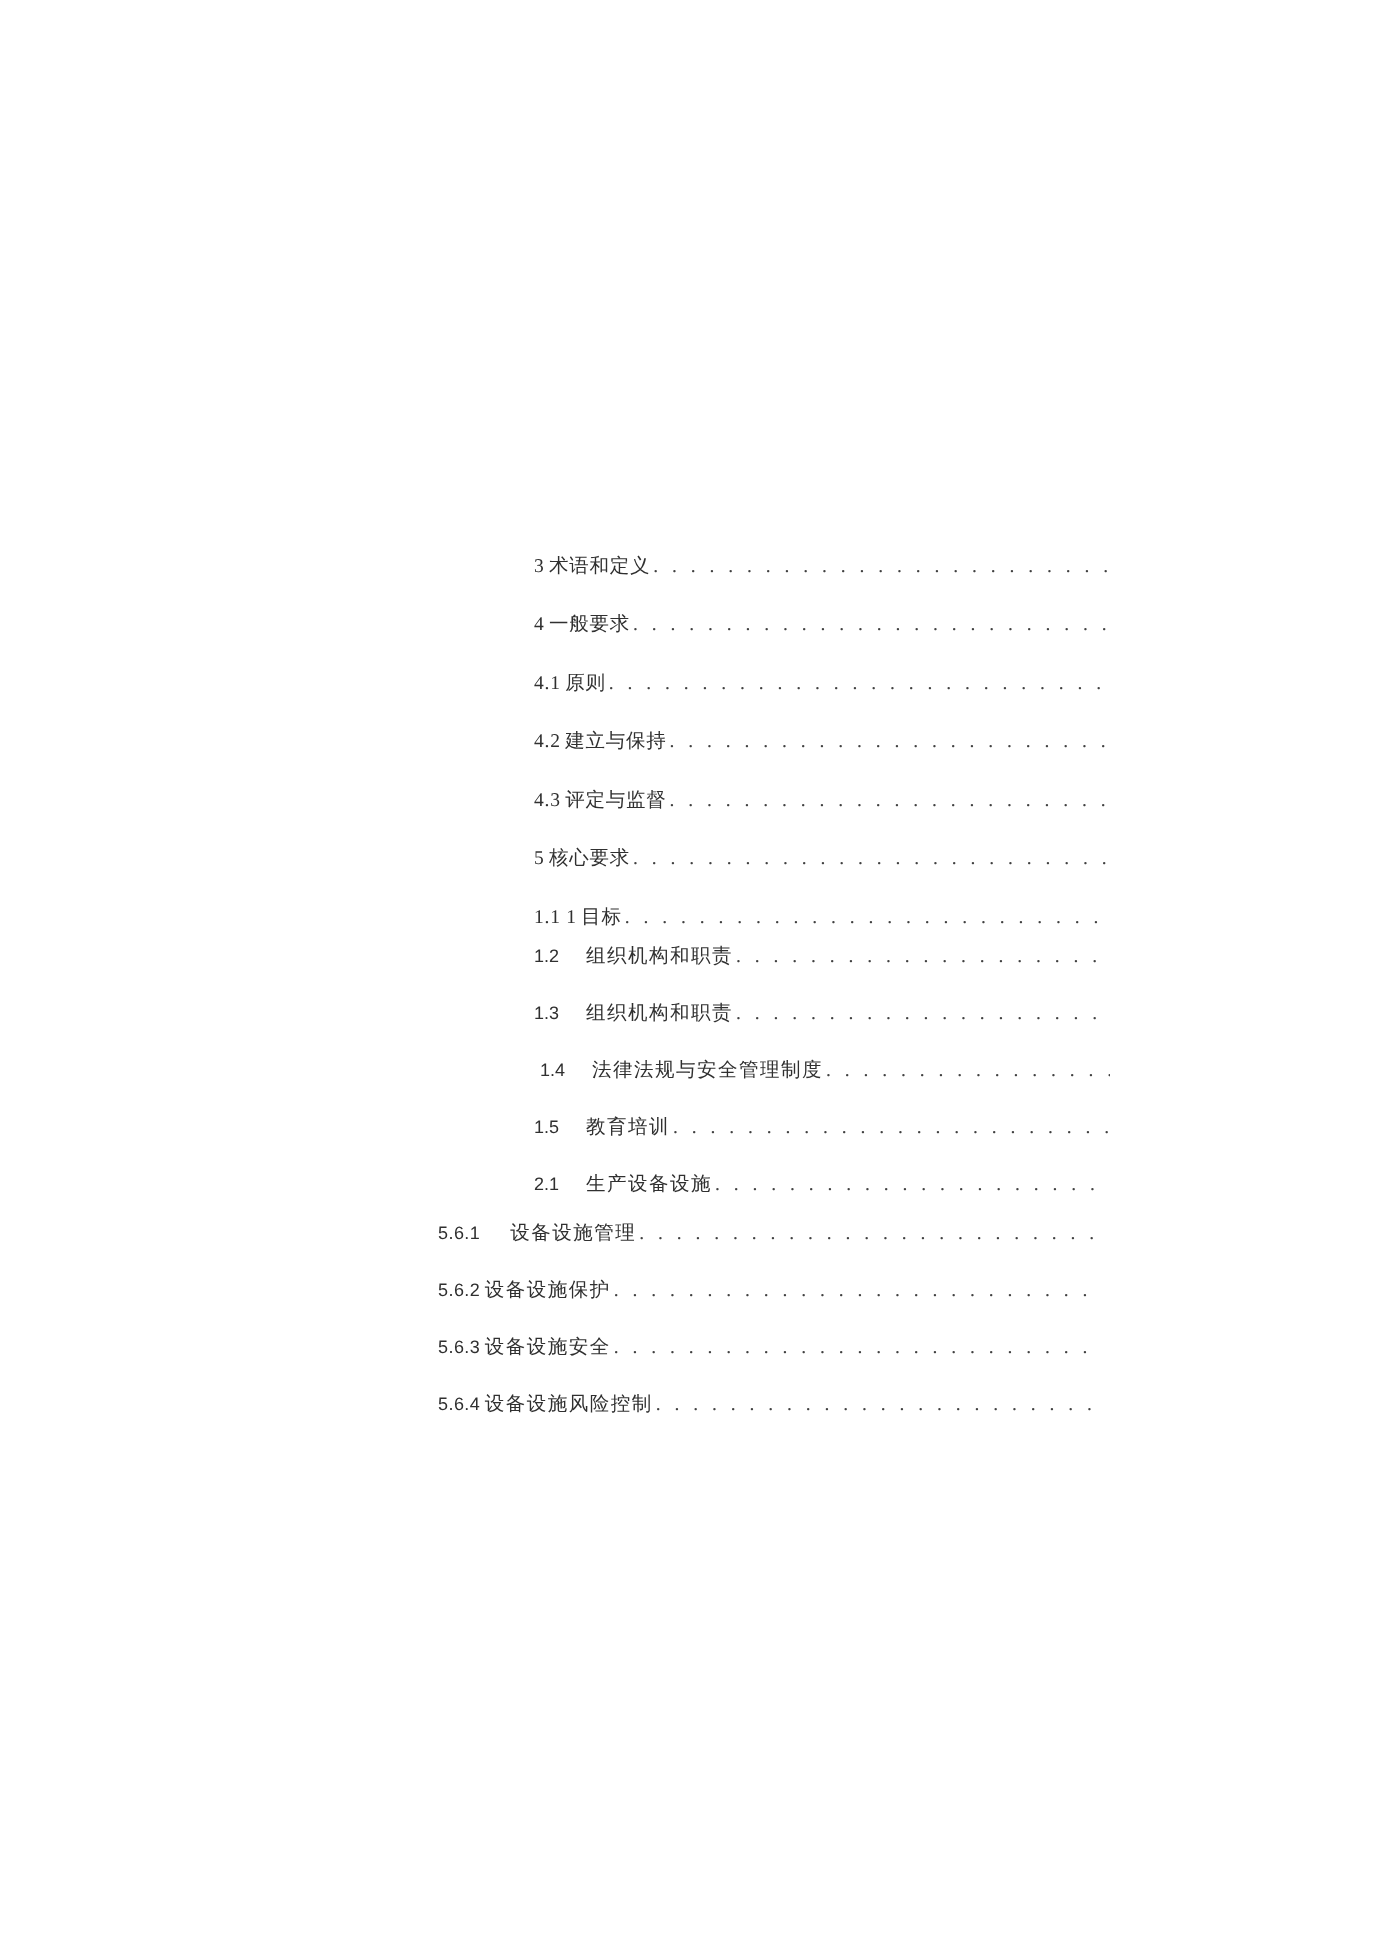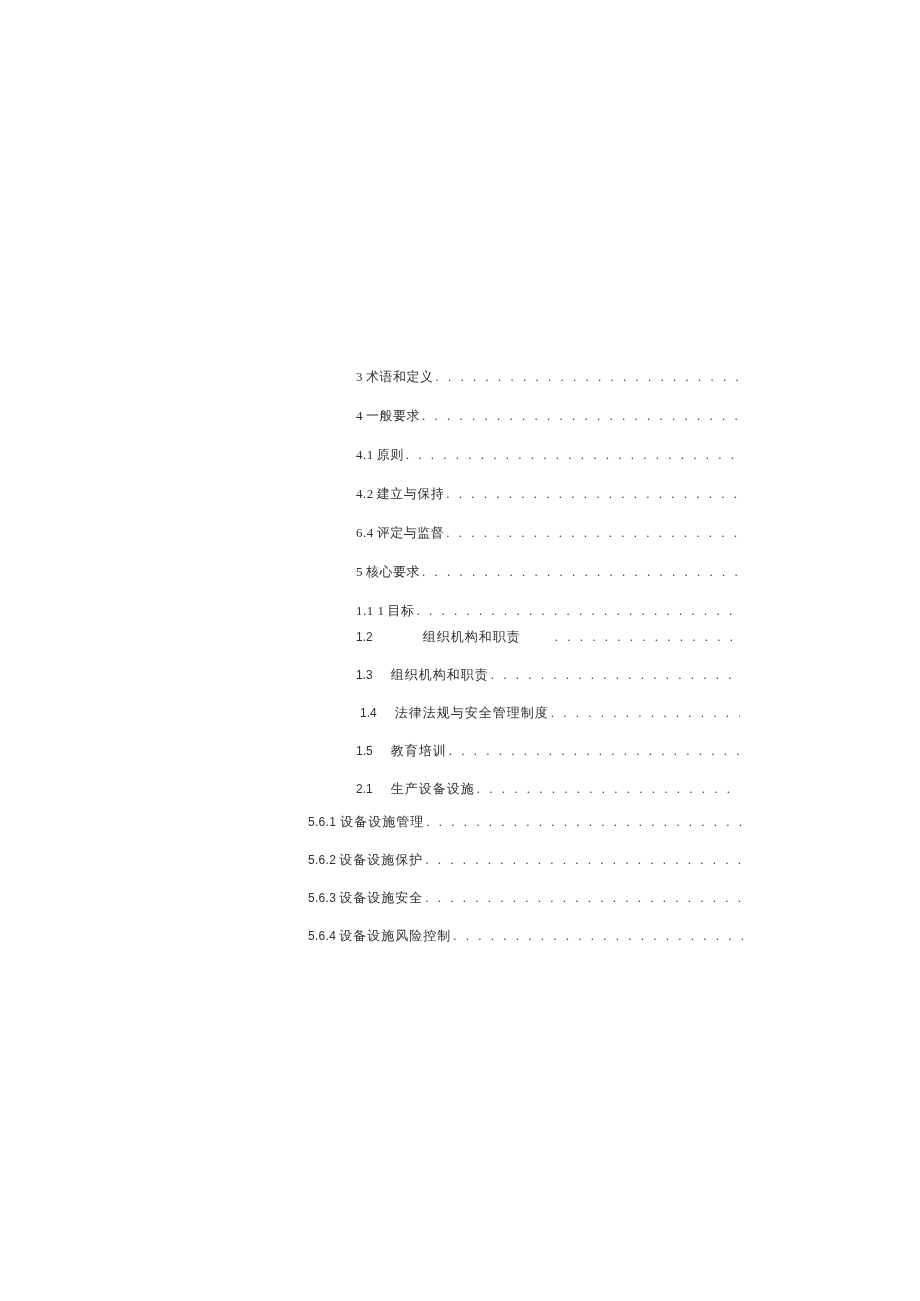--- a/index.html
+++ b/index.html
@@ -103,38 +103,38 @@
     <span class="num">4.1</span>
     <span class="title">原则</span>
     <span class="dots">. . . . . . . . . . . . . . . . . . . . . . . . . . . . . . . . . . . . . . . . . . . . . . . . . . . . . . . . . . . . . . . . . . . . . . . . . . . . . . . .</span>
   </div>
   <div class="toc-line indent-2">
     <span class="num">4.2</span>
     <span class="title">建立与保持</span>
     <span class="dots">. . . . . . . . . . . . . . . . . . . . . . . . . . . . . . . . . . . . . . . . . . . . . . . . . . . . . . . . . . . . . . . . . . . . . . . . . . . . . . . .</span>
   </div>
   <div class="toc-line indent-2">
-    <span class="num">6.4</span>
+    <span class="num">4.3</span>
     <span class="title">评定与监督</span>
     <span class="dots">. . . . . . . . . . . . . . . . . . . . . . . . . . . . . . . . . . . . . . . . . . . . . . . . . . . . . . . . . . . . . . . . . . . . . . . . . . . . . . . .</span>
   </div>
   <div class="toc-line indent-1">
     <span class="num">5</span>
     <span class="title">核心要求</span>
     <span class="dots">. . . . . . . . . . . . . . . . . . . . . . . . . . . . . . . . . . . . . . . . . . . . . . . . . . . . . . . . . . . . . . . . . . . . . . . . . . . . . . . .</span>
   </div>
   <div class="toc-line indent-1-1">
     <span class="num">1.1 1</span>
     <span class="title">目标</span>
     <span class="dots">. . . . . . . . . . . . . . . . . . . . . . . . . . . . . . . . . . . . . . . . . . . . . . . . . . . . . . . . . . . . . . . . . . . . . . . . . . . . . . . .</span>
   </div>
 </div>
 
 <div class="content-sub" style="top:628px; left:300px;">
-  <div class="sub-line" style="padding-left:56px;gap:32px;">
+  <div class="sub-line" style="padding-left:56px;">
     <span class="mid-num" style="margin-left:0;">1.2</span>
     <span class="title">组织机构和职责</span>
     <span class="dots">. . . . . . . . . . . . . . . . . . . . . . . . . . . . . . . . . . . . . . . . . . . . . . . . . . . . . . . . . . . . . . . . . . . . . . . . . . . . . . . .</span>
   </div>
   <div class="sub-line" style="padding-left:56px;">
     <span class="mid-num" style="margin-left:0;">1.3</span>
     <span class="title">组织机构和职责</span>
     <span class="dots">. . . . . . . . . . . . . . . . . . . . . . . . . . . . . . . . . . . . . . . . . . . . . . . . . . . . . . . . . . . . . . . . . . . . . . . . . . . . . . . .</span>
   </div>
   <div class="sub-line" style="padding-left:56px;">
@@ -147,24 +147,24 @@
     <span class="title">教育培训</span>
     <span class="dots">. . . . . . . . . . . . . . . . . . . . . . . . . . . . . . . . . . . . . . . . . . . . . . . . . . . . . . . . . . . . . . . . . . . . . . . . . . . . . . . .</span>
   </div>
   <div class="sub-line" style="padding-left:56px;">
     <span class="mid-num" style="margin-left:0;">2.1</span>
     <span class="title">生产设备设施</span>
     <span class="dots">. . . . . . . . . . . . . . . . . . . . . . . . . . . . . . . . . . . . . . . . . . . . . . . . . . . . . . . . . . . . . . . . . . . . . . . . . . . . . . . .</span>
   </div>
 </div>
 
-<div class="content-sub" style="top:813px; left:308px;">
+<div class="content-sub" style="top:813px; left:292px;">
   <div class="sub-line">
     <span class="num">5.6.1</span>
-    <span class="title" style="margin-left:4px;">设备设施管理</span>
+    <span class="title" style="margin-left:20px;">设备设施管理</span>
     <span class="dots">. . . . . . . . . . . . . . . . . . . . . . . . . . . . . . . . . . . . . . . . . . . . . . . . . . . . . . . . . . . . . . . . . . . . . . . . . . . . . . . .</span>
   </div>
   <div class="sub-line">
     <span class="num">5.6.2</span>
     <span class="title" style="margin-left:3px;">设备设施保护</span>
     <span class="dots">. . . . . . . . . . . . . . . . . . . . . . . . . . . . . . . . . . . . . . . . . . . . . . . . . . . . . . . . . . . . . . . . . . . . . . . . . . . . . . . .</span>
   </div>
   <div class="sub-line">
     <span class="num">5.6.3</span>
     <span class="title" style="margin-left:3px;">设备设施安全</span>

